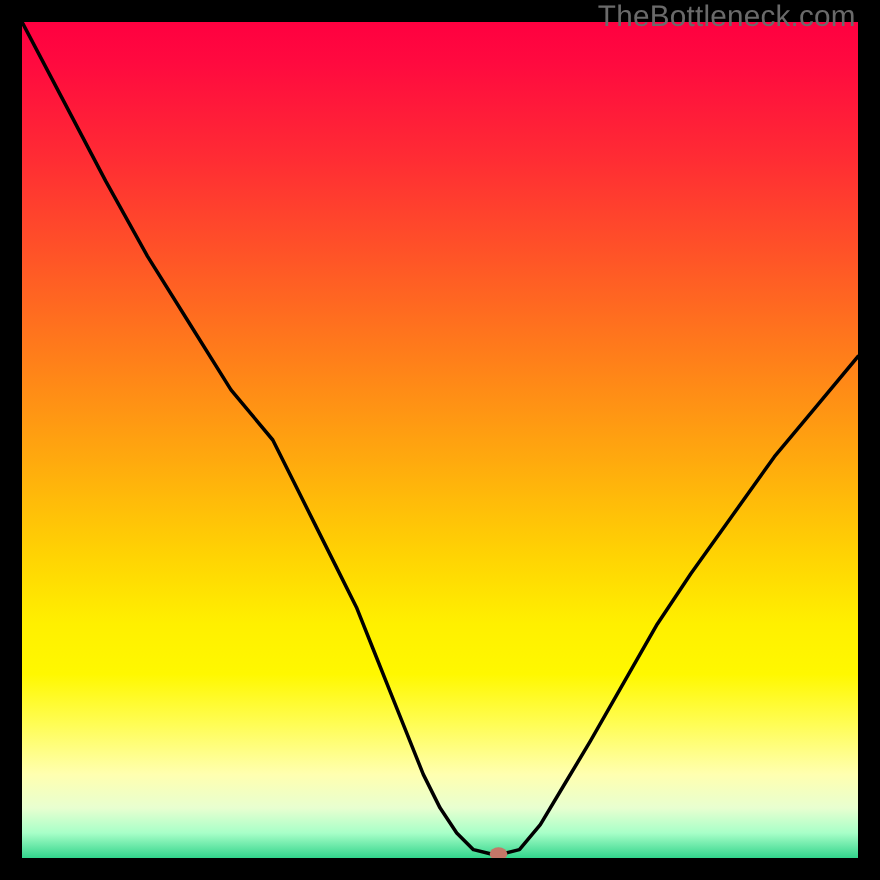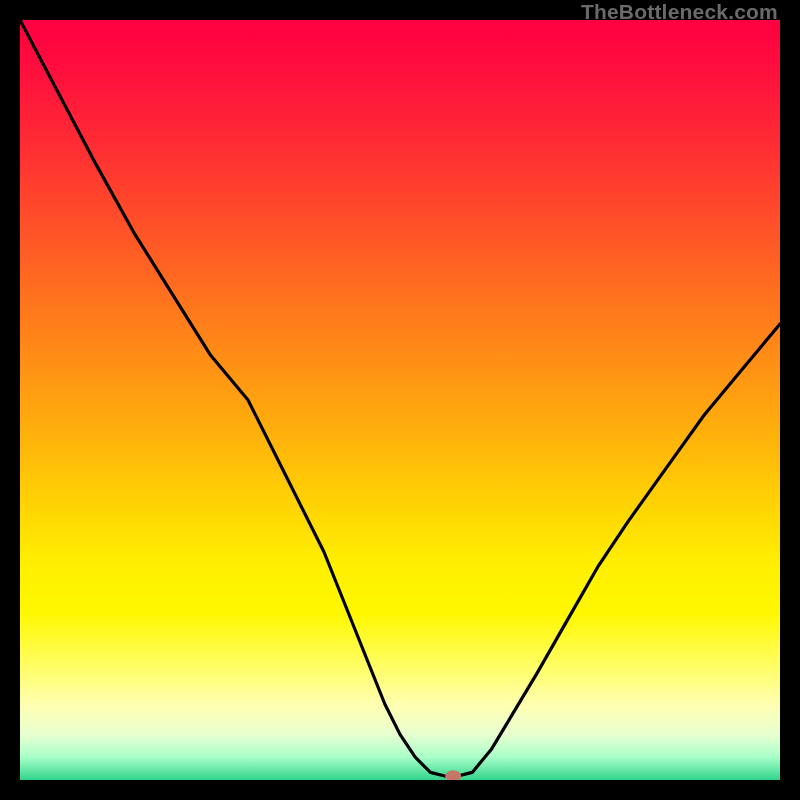--- a/index.html
+++ b/index.html
@@ -42,22 +42,22 @@
     position: absolute;
     inset: 0;
     width: 100%;
     height: 100%;
   }
   .watermark {
     position: absolute;
     top: 0px;
     right: 22px;
     font-family: Arial, Helvetica, sans-serif;
-    font-size: 21px;
-    font-weight: 700;
+    font-size: 27px;
+    font-weight: 400;
     color: #6a6a6a;
     letter-spacing: 0.2px;
     user-select: none;
   }
 </style>
 </head>
 <body>
 
 <div class="frame">
   <div class="plot">

